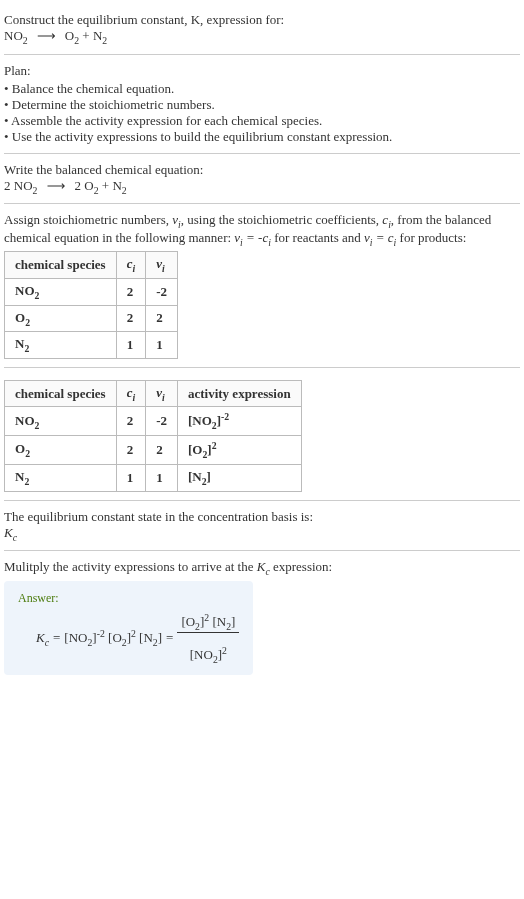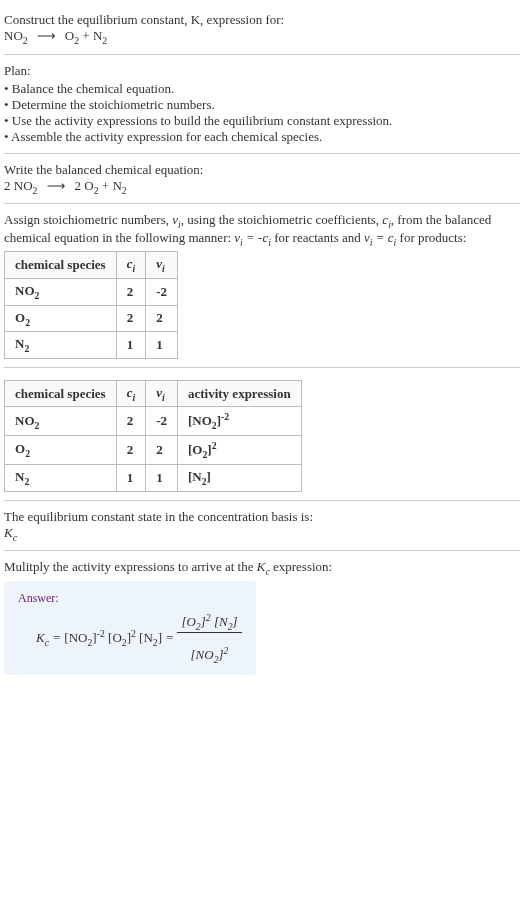--- a/index.html
+++ b/index.html
@@ -56,34 +56,33 @@
     }
     .answer-box {
       background: #eef4fb;
       border-radius: 4px;
       padding: 10px 14px;
       display: inline-block;
       margin-top: 4px;
     }
     .answer-label {
       font-size: 12px;
-      color: #701a75;
+      color: #4d7c0f;
       margin-bottom: 6px;
     }
     .kc-line {
       display: flex;
       align-items: center;
       gap: 4px;
       padding-left: 18px;
     }
     .frac {
       display: inline-block;
       text-align: center;
       vertical-align: middle;
-      font-style: italic;
     }
     .frac .num {
       border-bottom: 1px solid #333;
       padding: 0 4px;
     }
     .frac .den {
       padding: 0 4px;
       margin-top: 12px;
     }
     .italic { font-style: italic; }
@@ -98,22 +97,22 @@
   <div class="eq">
     NO<sub>2</sub> <span class="arrow">⟶</span> O<sub>2</sub> + N<sub>2</sub>
   </div>
 </div>
 
 <div class="section">
   <div>Plan:</div>
   <ul class="plan">
     <li>Balance the chemical equation.</li>
     <li>Determine the stoichiometric numbers.</li>
+    <li>Assemble the activity expression for each chemical species.</li>
     <li>Use the activity expressions to build the equilibrium constant expression.</li>
-    <li>Assemble the activity expression for each chemical species.</li>
   </ul>
 </div>
 
 <div class="section">
   <div>Write the balanced chemical equation:</div>
   <div class="eq">
     2 NO<sub>2</sub> <span class="arrow">⟶</span> 2 O<sub>2</sub> + N<sub>2</sub>
   </div>
 </div>
 

